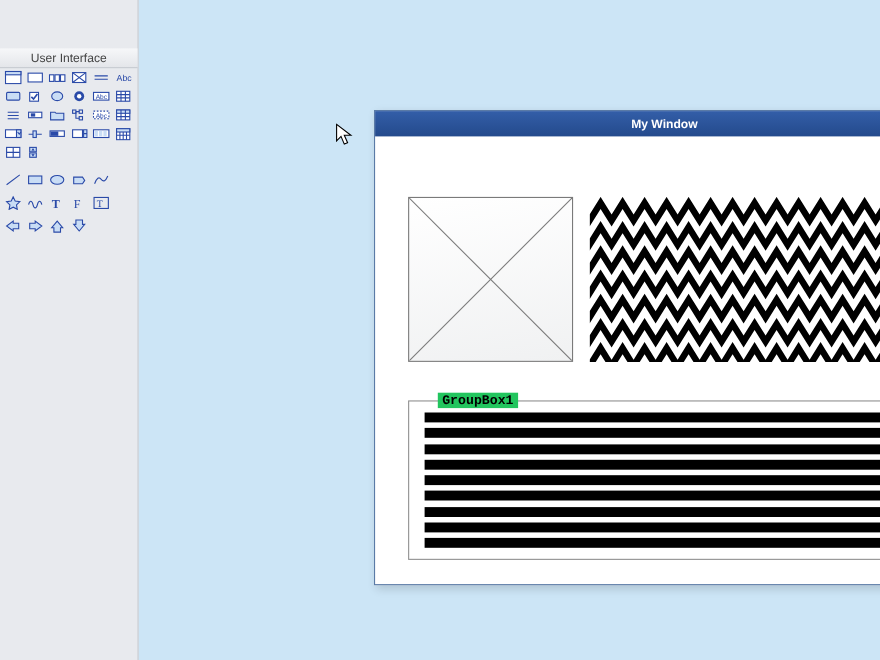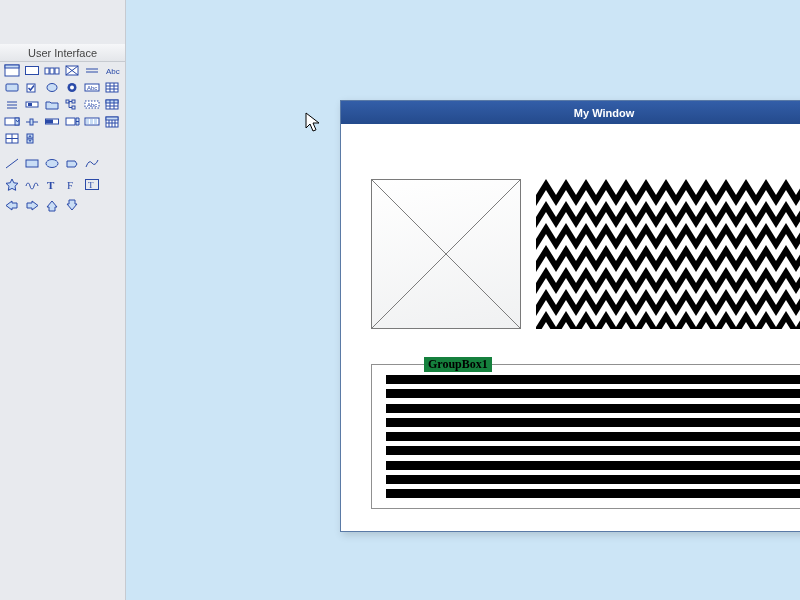--- a/index.html
+++ b/index.html
@@ -103,26 +103,25 @@
   
   .gb {
     position:absolute;
     left: 30px; top: 240px;
     width: 455px; height: 145px;
     border: 1px solid #909090;
   }
   .gb-label {
     position:absolute;
     top:-8px; left:26px;
-    background:#15803d;
+    background:#22c55e;
     padding:0 4px;
     font-weight:bold;
-    font-family: Liberation Serif, serif;
+    font-family: Liberation Mono, monospace;
     font-size:12px;
-    margin-left:26px;
   }
   .hbars {
     position:absolute;
     inset: 10px 14px 10px 14px;
     display:flex;
     flex-direction:column;
     justify-content:space-between;
   }
   .hbar { height:9px; background:#000; }
 </style>

